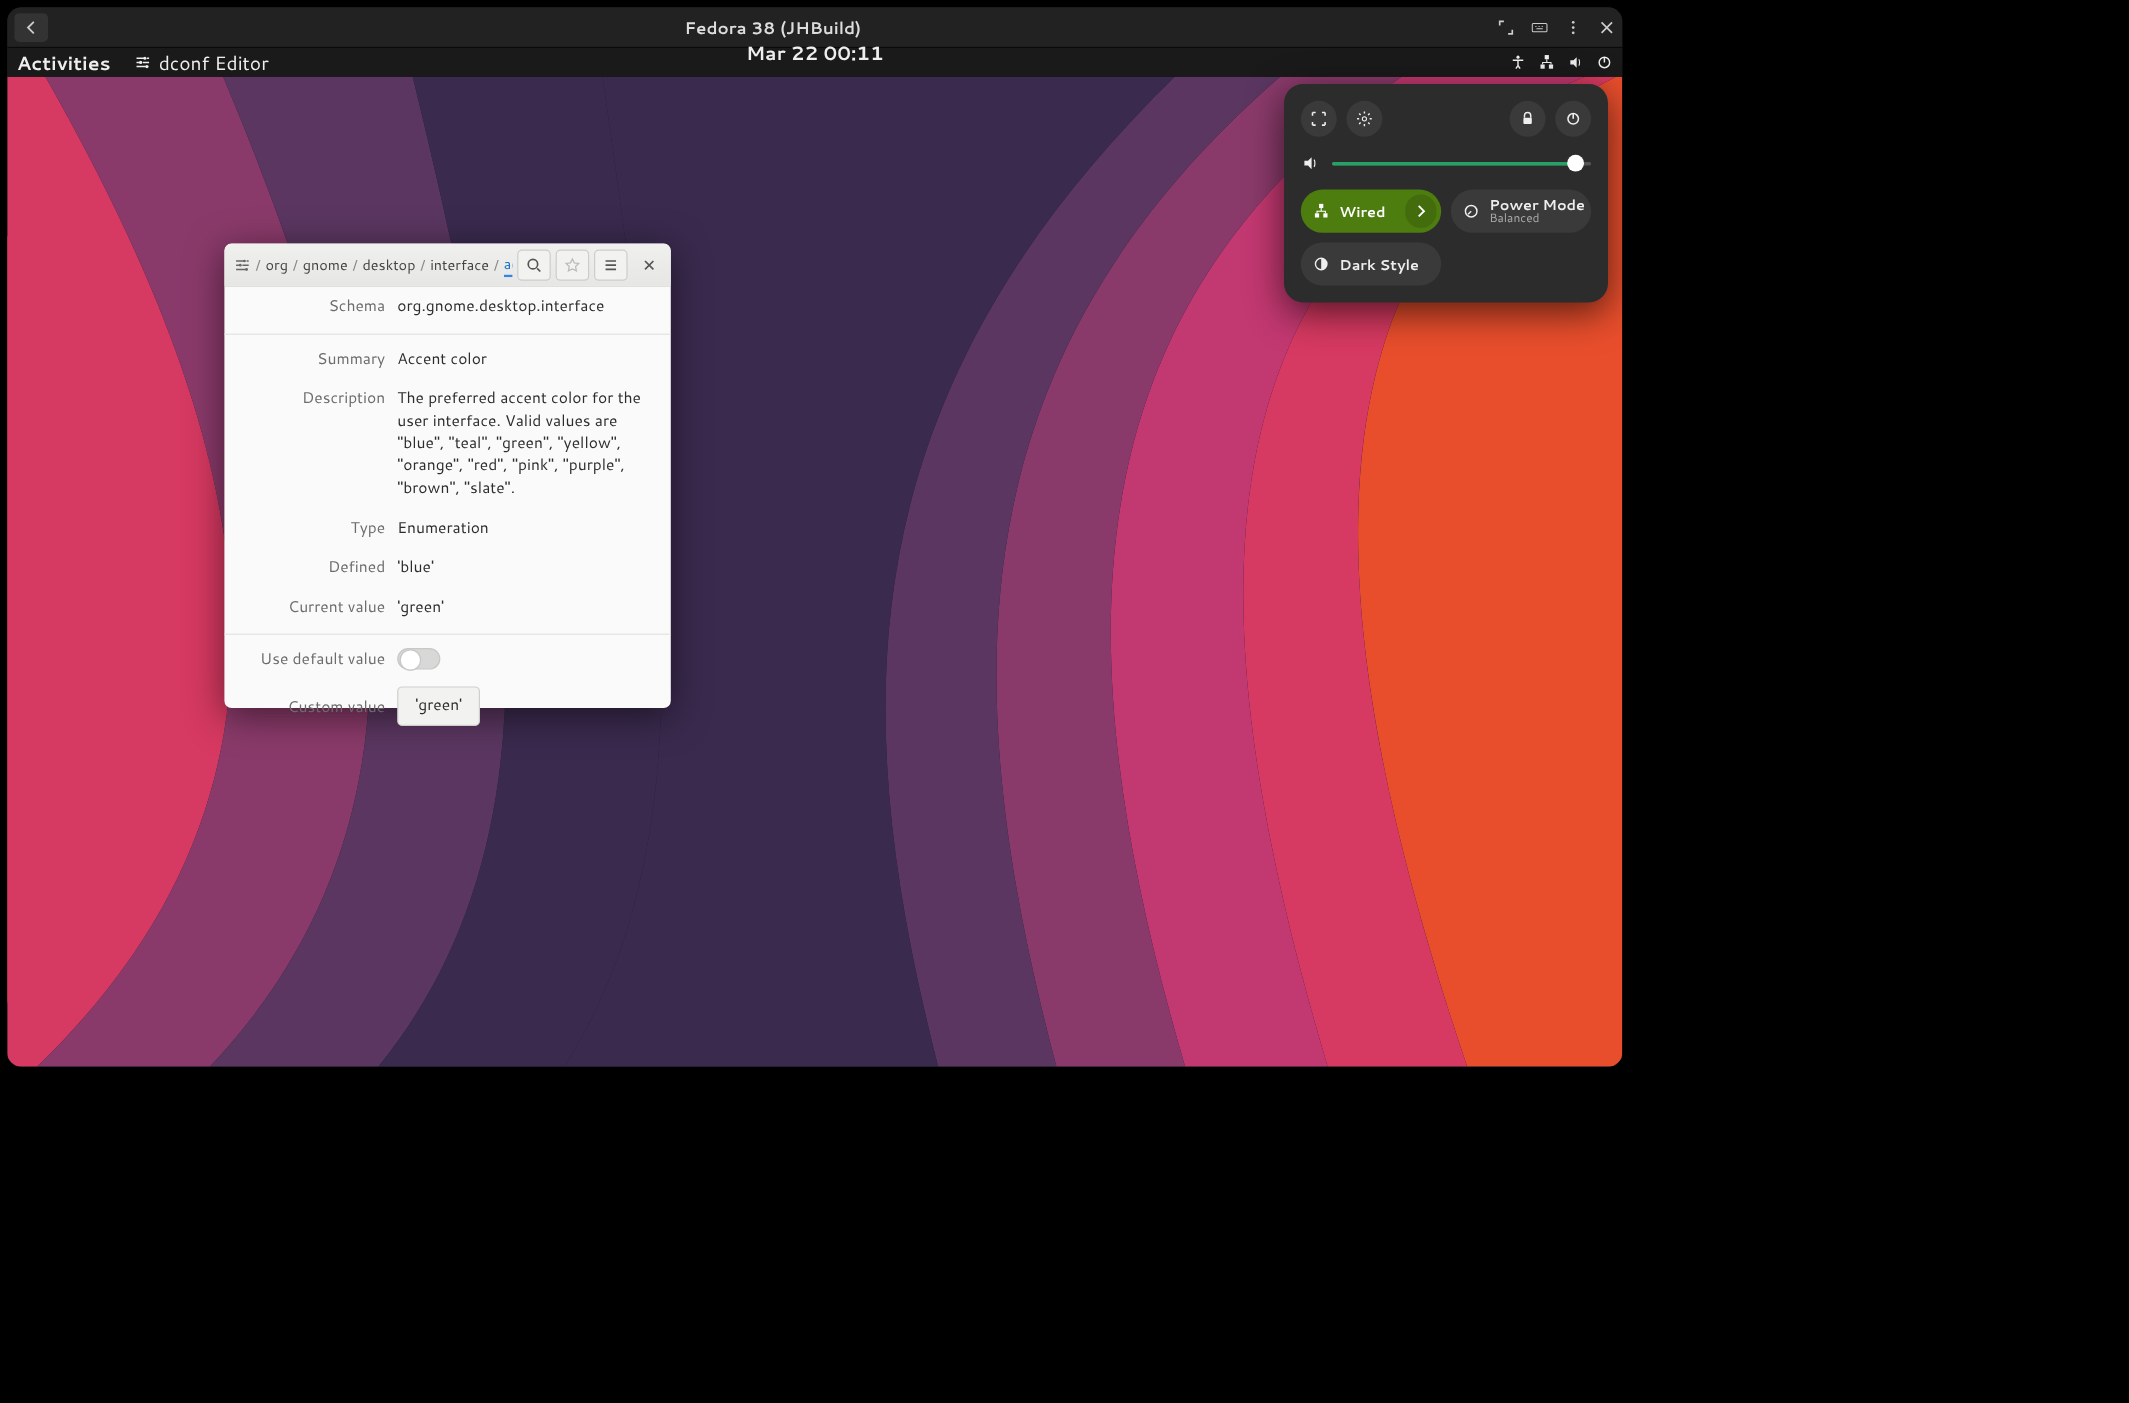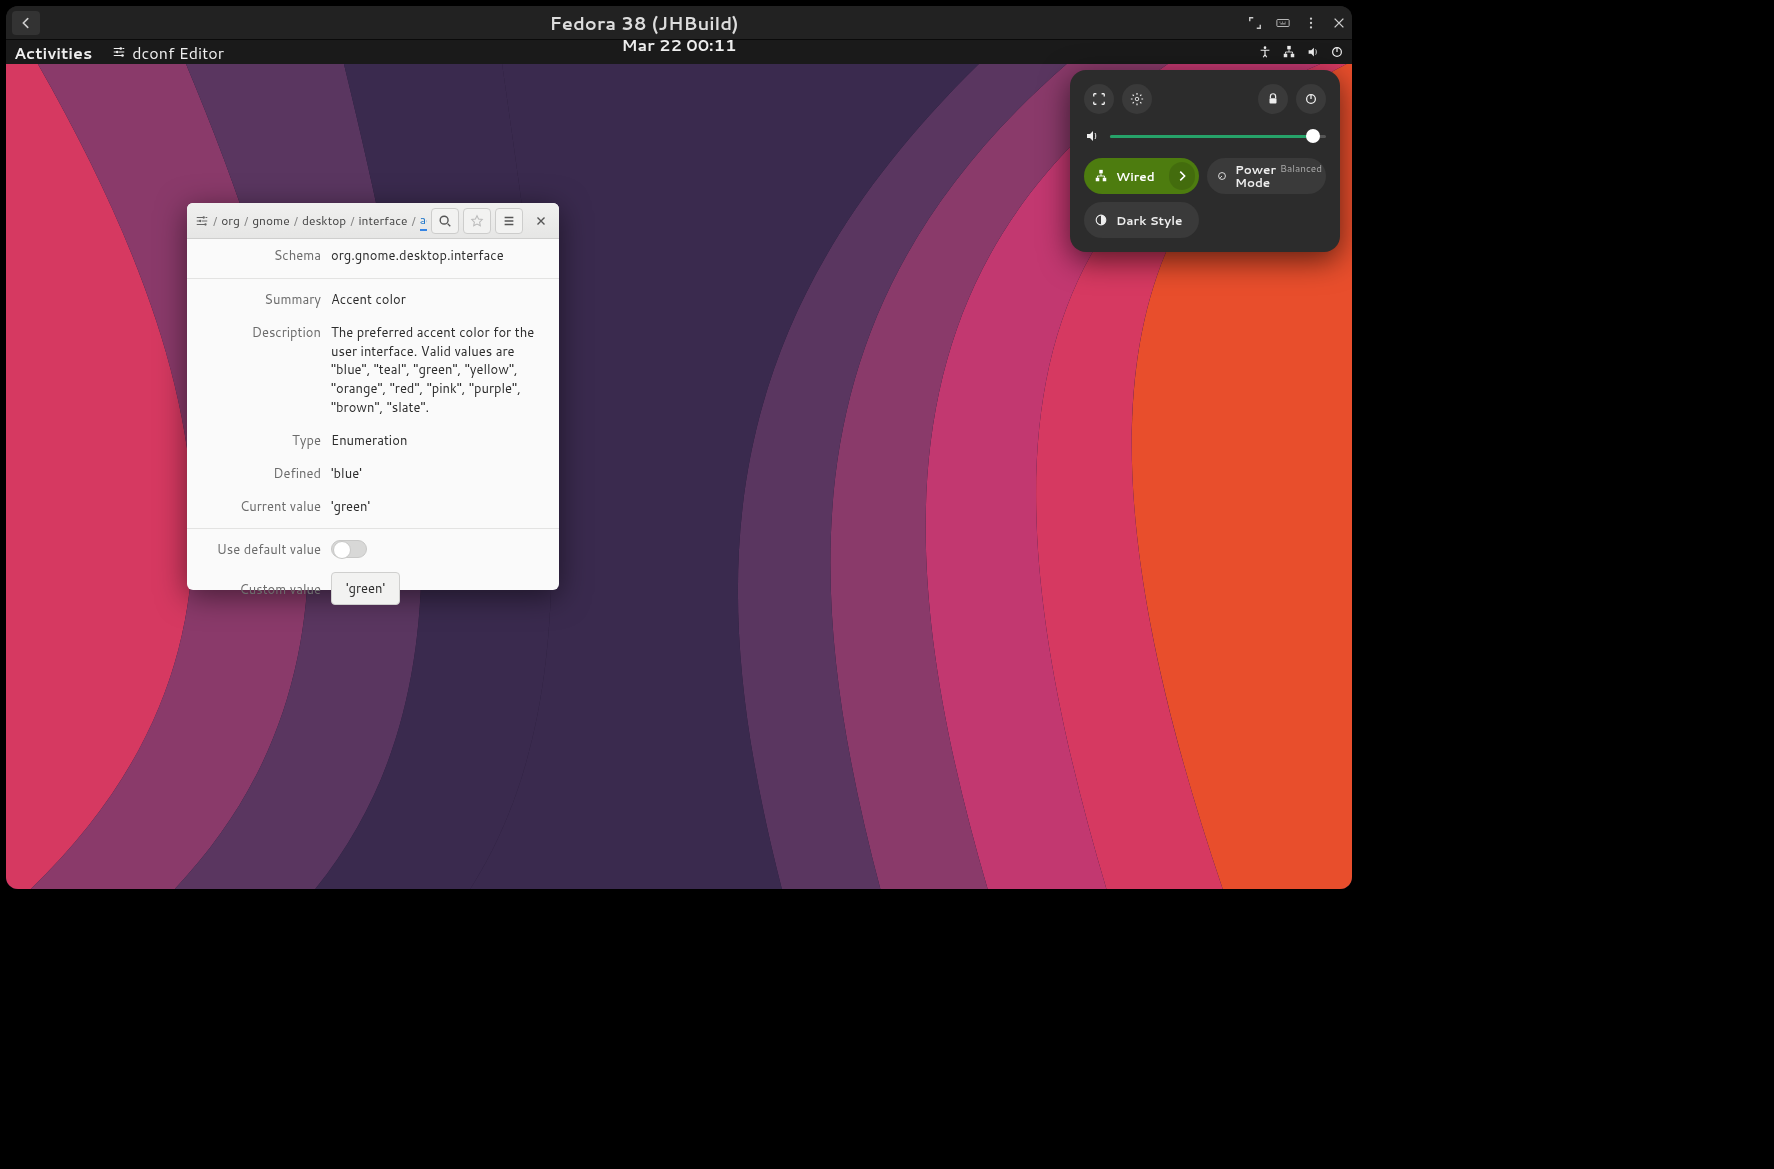--- a/index.html
+++ b/index.html
@@ -32,21 +32,21 @@
 }
 .titlebar .back-btn {
   width: 28px; height: 24px;
   background: #333;
   border-radius: 4px;
   display: flex; align-items: center; justify-content: center;
   color: #ccc;
   cursor: pointer;
 }
 .titlebar .title {
-  color: #ddd; font-size: 18px; font-weight: 600;
+  color: #ddd; font-size: 14px; font-weight: 600;
 }
 .titlebar .right {
   display: flex; gap: 14px; align-items: center; color: #ccc;
 }
 .titlebar .right span { cursor: pointer; display:flex; }
 
 
 .panel {
   height: 24px;
   background: #1a1a1a;
@@ -211,21 +211,21 @@
   font-size: 12px;
 }
 .tile.active { background: #4d7c0f; color: #fff; }
 .tile .arrow {
   margin-left: auto;
   width: 26px; height: 28px;
   border-radius: 14px;
   display:flex;align-items:center;justify-content:center;
   background: rgba(0,0,0,0.12);
 }
-.tile .texts { display:flex; flex-direction:row; line-height:1.1; }
+.tile .texts { display:flex; flex-direction:column; line-height:1.1; }
 .tile .sub { font-size: 10px; color: #aaa; }
 .tile.half { }
 
 svg.icon { width:14px; height:14px; }
 </style>
 </head>
 <body>
 
 <div class="frame">
 

